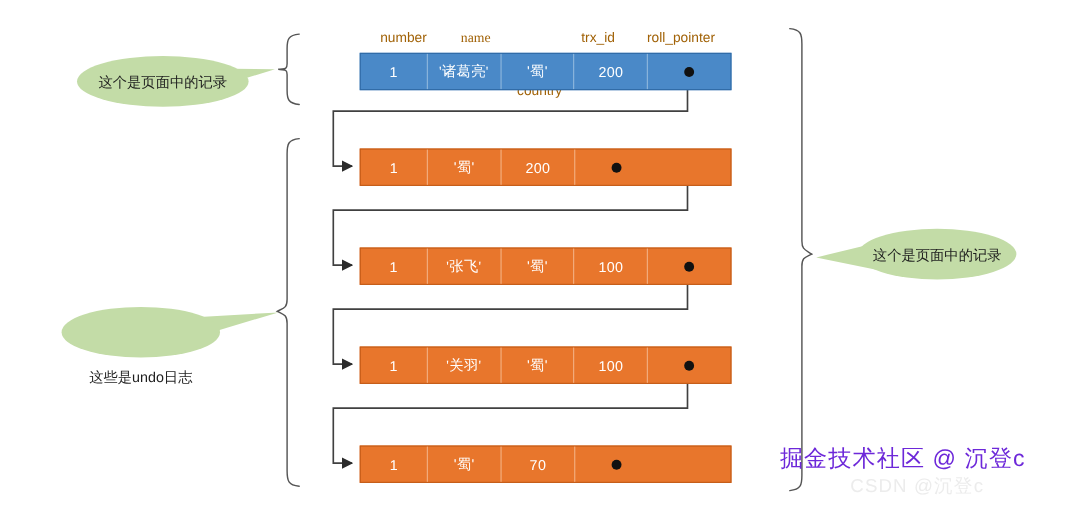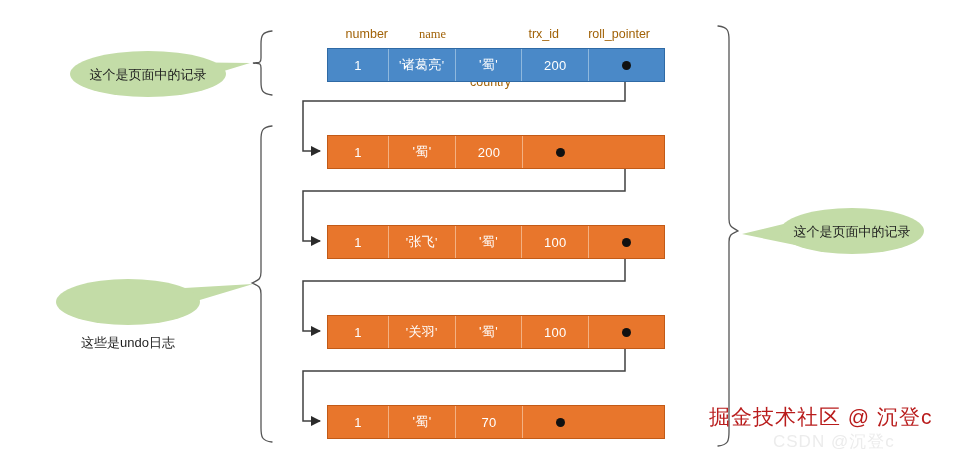--- a/index.html
+++ b/index.html
@@ -69,21 +69,21 @@
     font-size:13px;
     white-space:nowrap;
     text-align:center;
   }
 
   
   .wm-main{
     position:absolute;
     left:709px;top:403px;
     font-size:21px;
-    color:#b91c1c;
+    color:#6d28d9;
     letter-spacing:1px;
     white-space:nowrap;
   }
   .wm-sub{
     position:absolute;
     left:773px;top:430px;
     font-size:17px;
     color:#ececec;
     letter-spacing:1px;
     white-space:nowrap;

